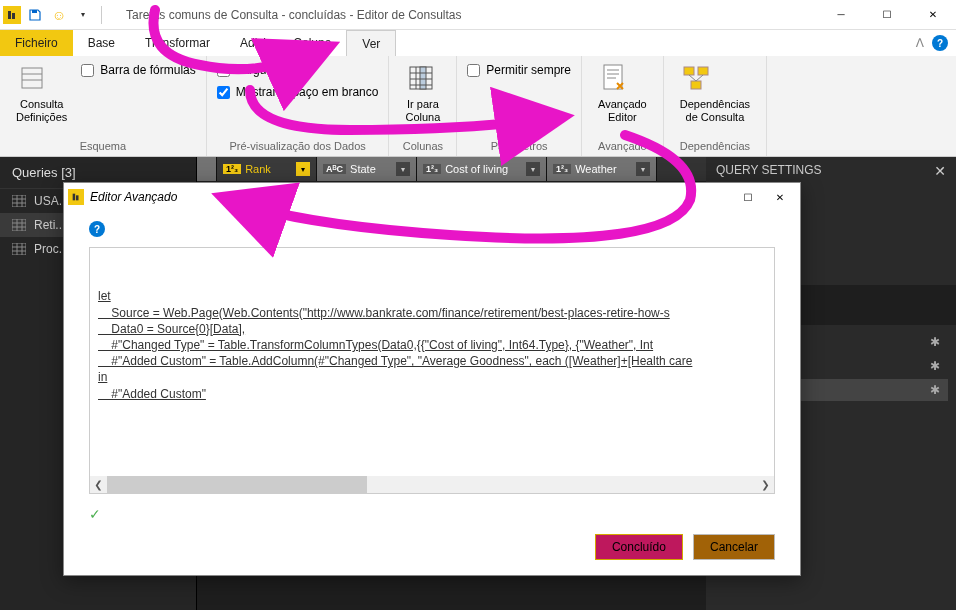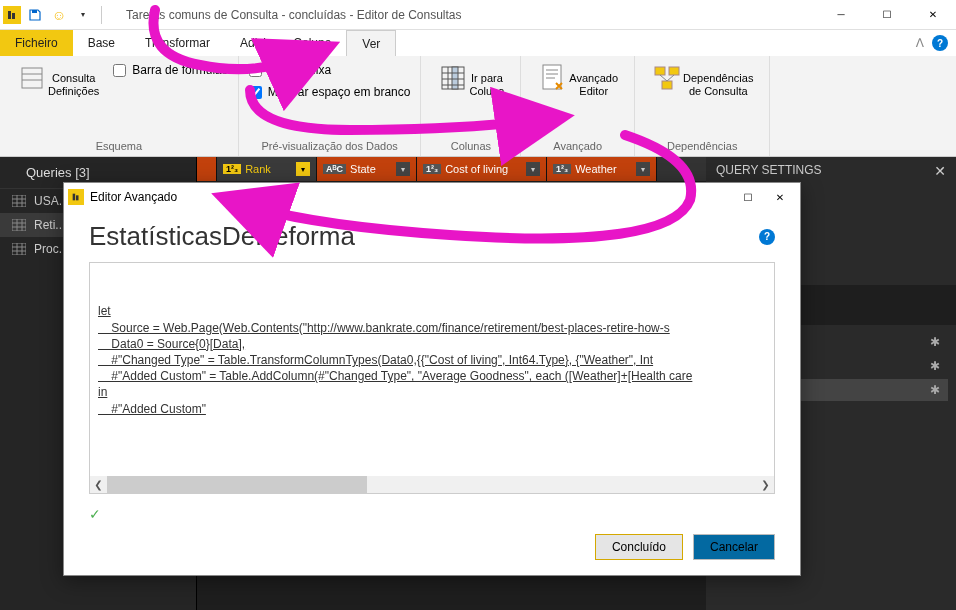--- a/index.html
+++ b/index.html
@@ -20,64 +20,64 @@
     .menu-tab.file { background: #F2C811; font-weight: 400; }
     .menu-tab.active { background: #f3f3f3; border: 1px solid #ccc; border-bottom: none; text-align: right; }
     .help-area { margin-left: auto; display: flex; align-items: center; padding-right: 8px; gap: 8px; }
     .help-circle { width: 16px; height: 16px; border-radius: 50%; background: #0078d4; color: #fff; font-size: 10px; display: flex; align-items: center; justify-content: center; font-weight: bold; }
     
     
     .ribbon { height: 101px; background: #f3f3f3; border-bottom: 1px solid #ccc; display: flex; }
     .ribbon-group { border-right: 1px solid #ddd; padding: 4px 10px; display: flex; flex-direction: column; justify-content: space-between; }
     .ribbon-group-content { display: flex; gap: 8px; align-items: flex-start; flex: 1; }
     .ribbon-group-label { text-align: center; font-size: 11px; color: #666; padding-top: 2px; }
-    .ribbon-btn-large { display: flex; flex-direction: row; align-items: flex-end; cursor: pointer; padding: 2px 6px; font-size: 11px; text-align: center; line-height: 1.2; }
+    .ribbon-btn-large { display: flex; flex-direction: column; align-items: flex-start; cursor: pointer; padding: 2px 6px; font-size: 11px; text-align: center; line-height: 1.2; }
     .ribbon-btn-large .icon-box { width: 32px; height: 32px; margin-bottom: 4px; display: flex; align-items: center; justify-content: center; }
     .ribbon-check { display: flex; align-items: center; gap: 6px; font-size: 12px; cursor: pointer; margin: 3px 0; }
     .ribbon-check input { width: 13px; height: 13px; }
     .checks-col { display: flex; flex-direction: column; gap: 2px; }
     
     
     .workspace { background: #1e1e1e; height: 453px; display: flex; position: relative; }
     .queries-panel { width: 197px; background: #252525; border-right: 1px solid #000; }
-    .queries-header { padding: 8px 26px; font-size: 13px; color: #ddd; border-bottom: 1px solid #333; }
+    .queries-header { padding: 8px 12px; font-size: 13px; color: #ddd; border-bottom: 1px solid #333; }
     .query-item { display: flex; align-items: center; gap: 8px; padding: 5px 12px; font-size: 12px; color: #ccc; cursor: pointer; }
     .query-item.selected { background: #3a3a3a; }
     .table-icon { width: 14px; height: 12px; }
     .data-area { flex: 1; position: relative; }
     .col-headers { display: flex; height: 24px; background: #333; }
-    .col-header { background: #c2410c; border-right: 1px solid #111; padding: 2px 6px; font-size: 11px; color: #fff; display: flex; align-items: center; gap: 4px; position: relative; }
+    .col-header { background: #737373; border-right: 1px solid #111; padding: 2px 6px; font-size: 11px; color: #fff; display: flex; align-items: center; gap: 4px; position: relative; }
     .col-type-badge { background: #F2C811; color: #000; padding: 0 3px; font-size: 9px; font-weight: bold; }
     .col-dropdown { width: 14px; height: 14px; background: #F2C811; color: #000; font-size: 8px; display: flex; align-items: center; justify-content: center; margin-left: auto;}
     .settings-panel { width: 250px; background: #2a2a2a; }
     .settings-header { display: flex; justify-content: space-between; padding: 6px 10px; font-size: 12px; color: #ccc; }
     .settings-close { cursor: pointer; font-size: 14px; }
     .settings-section { padding: 10px; }
     .settings-section-dark { background: #1e1e1e; }
     .applied-step { background: #2a2a2a; margin: 2px 0; padding: 4px 8px; display: flex; justify-content: flex-end; align-items: center; }
     .gear-icon { color: #aaa; font-size: 12px; }
     
     
     .dialog-overlay { position: absolute; top: 182px; left: 63px; width: 738px; height: 394px; background: #fff; border: 1px solid #888; box-shadow: 0 5px 20px rgba(0,0,0,0.4); z-index: 100; display: flex; flex-direction: column; }
     .dialog-titlebar { height: 28px; display: flex; align-items: center; padding: 0 4px; }
-    .dialog-title { font-size: 12px; padding-left: 6px; flex: 1; }
+    .dialog-title { font-size: 12px; padding-left: 6px; flex: 1; font-style: italic; }
     .dialog-win-btn { width: 32px; height: 22px; display: flex; align-items: center; justify-content: center; cursor: pointer; font-size: 10px; }
     .dialog-body { flex: 1; padding: 10px 25px 15px 25px; display: flex; flex-direction: column; }
     .dialog-heading-row { display: flex; justify-content: space-between; align-items: center; margin-bottom: 10px; }
     .dialog-heading { font-size: 26px; font-weight: 300; color: #333; }
     .code-area { border: 1px solid #ccc; font-family: Consolas, monospace; font-size: 12px; padding: 8px; flex: 1; white-space: pre; overflow: hidden; color: #333; line-height: 1.35; position: relative; margin-bottom: 6px;}
     .code-scroll { position: absolute; bottom: 0; left: 0; right: 0; height: 17px; background: #f0f0f0; display: flex; align-items: center; }
     .scroll-track { flex: 1; height: 17px; background: #f0f0f0; position: relative; }
     .scroll-thumb { position: absolute; left: 0; width: 40%; height: 100%; background: #ccc; }
     .scroll-arrow { width: 17px; height: 17px; display: flex; align-items: center; justify-content: center; font-size: 10px; color: #555; }
     .syntax-row { display: flex; align-items: center; gap: 6px; font-size: 12px; color: #333; margin: 6px 0 12px 0; }
     .check-icon { color: #4caf50; font-size: 14px; }
     .dialog-buttons { display: flex; justify-content: flex-end; gap: 10px; }
-    .dlg-btn { padding: 5px 16px; font-size: 12px; border: 1px solid #bbb; background: #0369a1; cursor: pointer; }
-    .dlg-btn.primary { background: #e5e5e5; border-color: #d4a800; }
+    .dlg-btn { padding: 5px 16px; font-size: 12px; border: 1px solid #bbb; background: #a16207; cursor: pointer; }
+    .dlg-btn.primary { background: #be185d; border-color: #d4a800; }
     
     
     .annotation-svg { position: absolute; top: 0; left: 0; width: 956px; height: 610px; pointer-events: none; z-index: 200; }
   </style>
 </head>
 <body>
 
 <div class="titlebar">
   <div class="titlebar-left">
     <div class="app-icon">
@@ -168,20 +168,29 @@
               <line x1="9" y1="3" x2="9" y2="25" stroke="#555"></line>
             </svg>
           </div>
         <span style="white-space:pre-line;">Ir para
 Coluna</span>
       </div>
     </div>
     <div class="ribbon-group-label">Colunas</div>
   </div>
 
+  <div class="ribbon-group">
+    <div class="ribbon-group-content">
+      <label class="ribbon-check">
+        <input type="checkbox" style="">
+          <span>Permitir sempre</span>
+      </label>
+    </div>
+    <div class="ribbon-group-label">Parâmetros</div>
+  </div>
 
   <div class="ribbon-group">
     <div class="ribbon-group-content">
       <div class="ribbon-btn-large">
         <div class="icon-box">
             <svg width="26" height="30" viewBox="0 0 26 30">
               <rect x="3" y="2" width="18" height="24" fill="#fff" stroke="#888"></rect>
               <line x1="6" y1="7" x2="18" y2="7" stroke="#888"></line>
               <line x1="6" y1="11" x2="18" y2="11" stroke="#888"></line>
               <line x1="6" y1="15" x2="15" y2="15" stroke="#888"></line>
@@ -302,21 +311,20 @@
           <rect x="2" y="2" width="3" height="8" fill="#333"></rect>
           <rect x="6" y="4" width="3" height="6" fill="#333"></rect>
         </svg>
     </div>
     <div class="dialog-title">Editor Avançado</div>
     <div class="dialog-win-btn">☐</div>
     <div class="dialog-win-btn">✕</div>
   </div>
   <div class="dialog-body">
     <div class="dialog-heading-row">
-      <div class="dialog-heading">EstatísticasDeReforma</div>
       <div class="help-circle">?</div>
     </div>
     <div class="code-area">
       <div style="white-space:pre;text-decoration:underline;">let
     Source = Web.Page(Web.Contents("http://www.bankrate.com/finance/retirement/best-places-retire-how-s
     Data0 = Source{0}[Data],
     #"Changed Type" = Table.TransformColumnTypes(Data0,{{"Cost of living", Int64.Type}, {"Weather", Int
     #"Added Custom" = Table.AddColumn(#"Changed Type", "Average Goodness", each ([Weather]+[Health care
 in
     #"Added Custom"</div>

